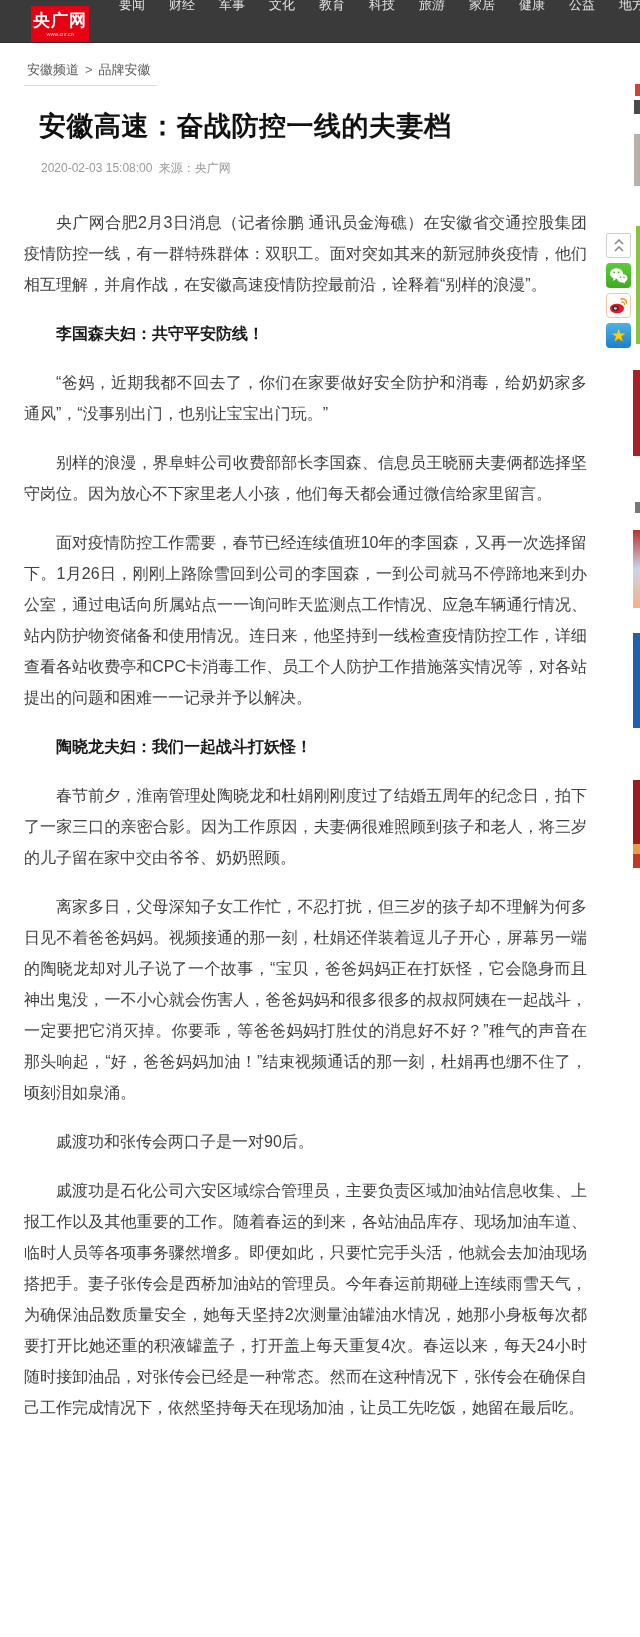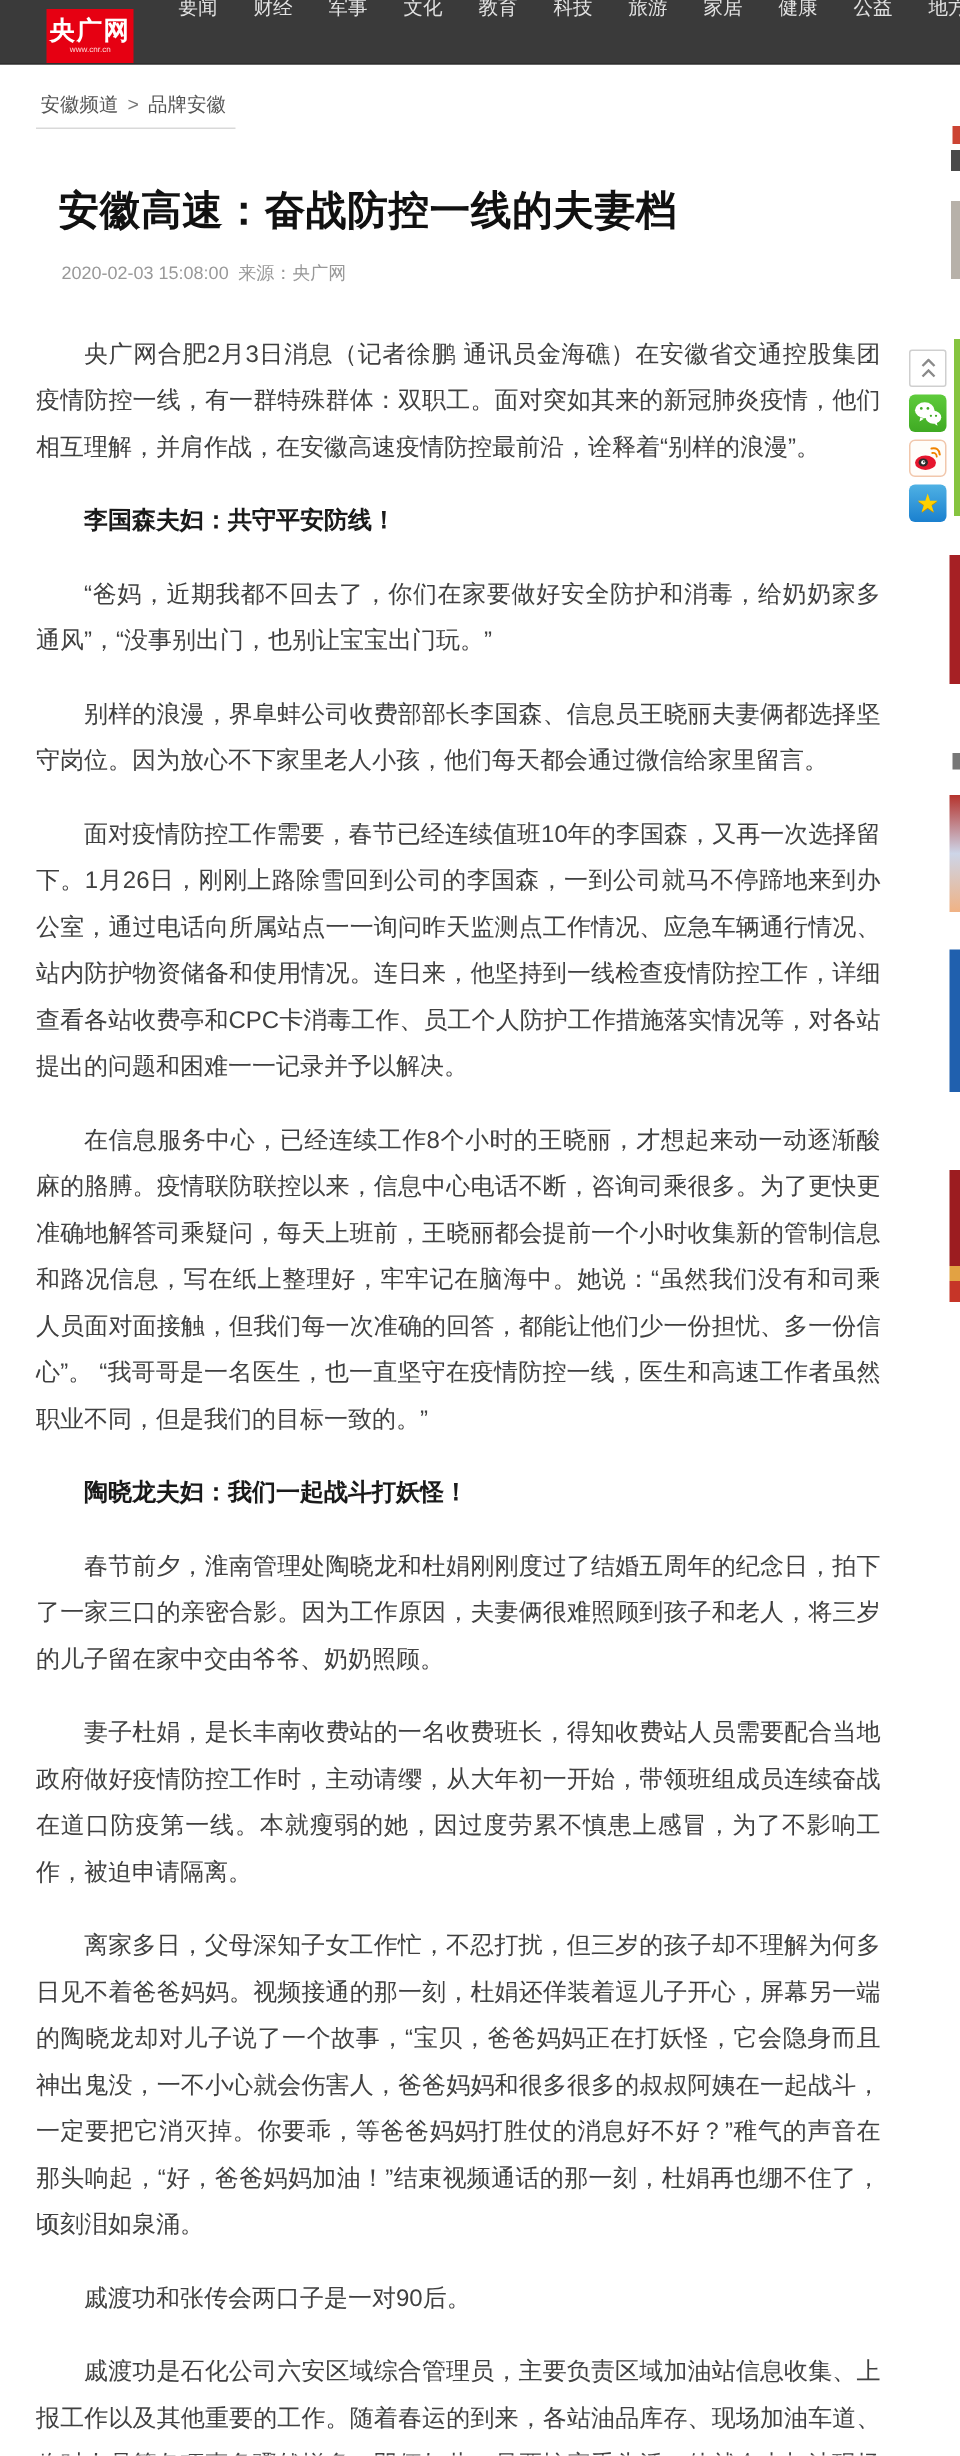--- a/index.html
+++ b/index.html
@@ -26,21 +26,21 @@
   }
   
   .content { padding:0 53px 0 24px; }
   .breadcrumb {
     margin-top:16px; font-size:13px; color:#555; display:inline-block;
     border-bottom:1px solid #d9d9d9; padding:2px 6px 6px 3px;
   }
   .breadcrumb a { color:#555; text-decoration:none; cursor:pointer; }
   .crumb-sep { margin:0 6px; color:#777; }
   .article-title {
-    margin:36px 0 0 15px; font-size:27px; font-weight:bold; color:#111; letter-spacing:.5px;
+    margin:22px 0 0 15px; font-size:27px; font-weight:bold; color:#111; letter-spacing:.5px;
   }
   .article-meta { margin:16px 0 0 17px; font-size:12px; color:#999; }
   .article-meta .meta-date { margin-right:3px; }
   .article-body { margin-top:30px; font-size:16px; line-height:31px; color:#404040; text-align:justify; }
   .article-body p { text-indent:2em; margin:18px 0; }
   .article-body .sec-h { text-indent:2em; margin:13px 0 5px 0; font-weight:bold; color:#1a1a1a; font-size:16px; }
   
   .share-rail { position:absolute; top:233px; right:8px; width:26px; display:flex; flex-direction:column; gap:5px; }
   .share-btn { width:25px; height:25px; border-radius:4px; display:flex; align-items:center; justify-content:center; cursor:pointer; }
   .btn-top   { background:#fff; border:1px solid #cfcfcf; border-radius:2px; flex-direction:column; gap:1px; }
@@ -98,24 +98,22 @@
     <span class="meta-date">2020-02-03 15:08:00</span>
     <span class="meta-source">来源：央广网</span>
   </div>
 
   <div class="article-body">
     <p>央广网合肥2月3日消息（记者徐鹏 通讯员金海礁）在安徽省交通控股集团疫情防控一线，有一群特殊群体：双职工。面对突如其来的新冠肺炎疫情，他们相互理解，并肩作战，在安徽高速疫情防控最前沿，诠释着“别样的浪漫”。</p>
     <p class="sec-h">李国森夫妇：共守平安防线！</p>
     <p>“爸妈，近期我都不回去了，你们在家要做好安全防护和消毒，给奶奶家多通风”，“没事别出门，也别让宝宝出门玩。”</p>
     <p>别样的浪漫，界阜蚌公司收费部部长李国森、信息员王晓丽夫妻俩都选择坚守岗位。因为放心不下家里老人小孩，他们每天都会通过微信给家里留言。</p>
     <p>面对疫情防控工作需要，春节已经连续值班10年的李国森，又再一次选择留下。1月26日，刚刚上路除雪回到公司的李国森，一到公司就马不停蹄地来到办公室，通过电话向所属站点一一询问昨天监测点工作情况、应急车辆通行情况、站内防护物资储备和使用情况。连日来，他坚持到一线检查疫情防控工作，详细查看各站收费亭和CPC卡消毒工作、员工个人防护工作措施落实情况等，对各站提出的问题和困难一一记录并予以解决。</p>
-    <p>在信息服务中心，已经连续工作8个小时的王晓丽，才想起来动一动逐渐酸麻的胳膊。疫情联防联控以来，信息中心电话不断，咨询司乘很多。为了更快更准确地解答司乘疑问，每天上班前，王晓丽都会提前一个小时收集新的管制信息和路况信息，写在纸上整理好，牢牢记在脑海中。她说：“虽然我们没有和司乘人员面对面接触，但我们每一次准确的回答，都能让他们少一份担忧、多一份信心”。 “我哥哥是一名医生，也一直坚守在疫情防控一线，医生和高速工作者虽然职业不同，但是我们的目标一致的。”</p>
     <p class="sec-h">陶晓龙夫妇：我们一起战斗打妖怪！</p>
     <p>春节前夕，淮南管理处陶晓龙和杜娟刚刚度过了结婚五周年的纪念日，拍下了一家三口的亲密合影。因为工作原因，夫妻俩很难照顾到孩子和老人，将三岁的儿子留在家中交由爷爷、奶奶照顾。</p>
-    <p>妻子杜娟，是长丰南收费站的一名收费班长，得知收费站人员需要配合当地政府做好疫情防控工作时，主动请缨，从大年初一开始，带领班组成员连续奋战在道口防疫第一线。本就瘦弱的她，因过度劳累不慎患上感冒，为了不影响工作，被迫申请隔离。</p>
     <p>离家多日，父母深知子女工作忙，不忍打扰，但三岁的孩子却不理解为何多日见不着爸爸妈妈。视频接通的那一刻，杜娟还佯装着逗儿子开心，屏幕另一端的陶晓龙却对儿子说了一个故事，“宝贝，爸爸妈妈正在打妖怪，它会隐身而且神出鬼没，一不小心就会伤害人，爸爸妈妈和很多很多的叔叔阿姨在一起战斗，一定要把它消灭掉。你要乖，等爸爸妈妈打胜仗的消息好不好？”稚气的声音在那头响起，“好，爸爸妈妈加油！”结束视频通话的那一刻，杜娟再也绷不住了，顷刻泪如泉涌。</p>
     <p>戚渡功和张传会两口子是一对90后。</p>
     <p>戚渡功是石化公司六安区域综合管理员，主要负责区域加油站信息收集、上报工作以及其他重要的工作。随着春运的到来，各站油品库存、现场加油车道、临时人员等各项事务骤然增多。即便如此，只要忙完手头活，他就会去加油现场搭把手。妻子张传会是西桥加油站的管理员。今年春运前期碰上连续雨雪天气，为确保油品数质量安全，她每天坚持2次测量油罐油水情况，她那小身板每次都要打开比她还重的积液罐盖子，打开盖上每天重复4次。春运以来，每天24小时随时接卸油品，对张传会已经是一种常态。然而在这种情况下，张传会在确保自己工作完成情况下，依然坚持每天在现场加油，让员工先吃饭，她留在最后吃。</p>
 
   </div>
 </div>
 
 <div class="share-rail">
   <div class="share-btn btn-top">
     <svg class="chev" viewBox="0 0 10 6">

